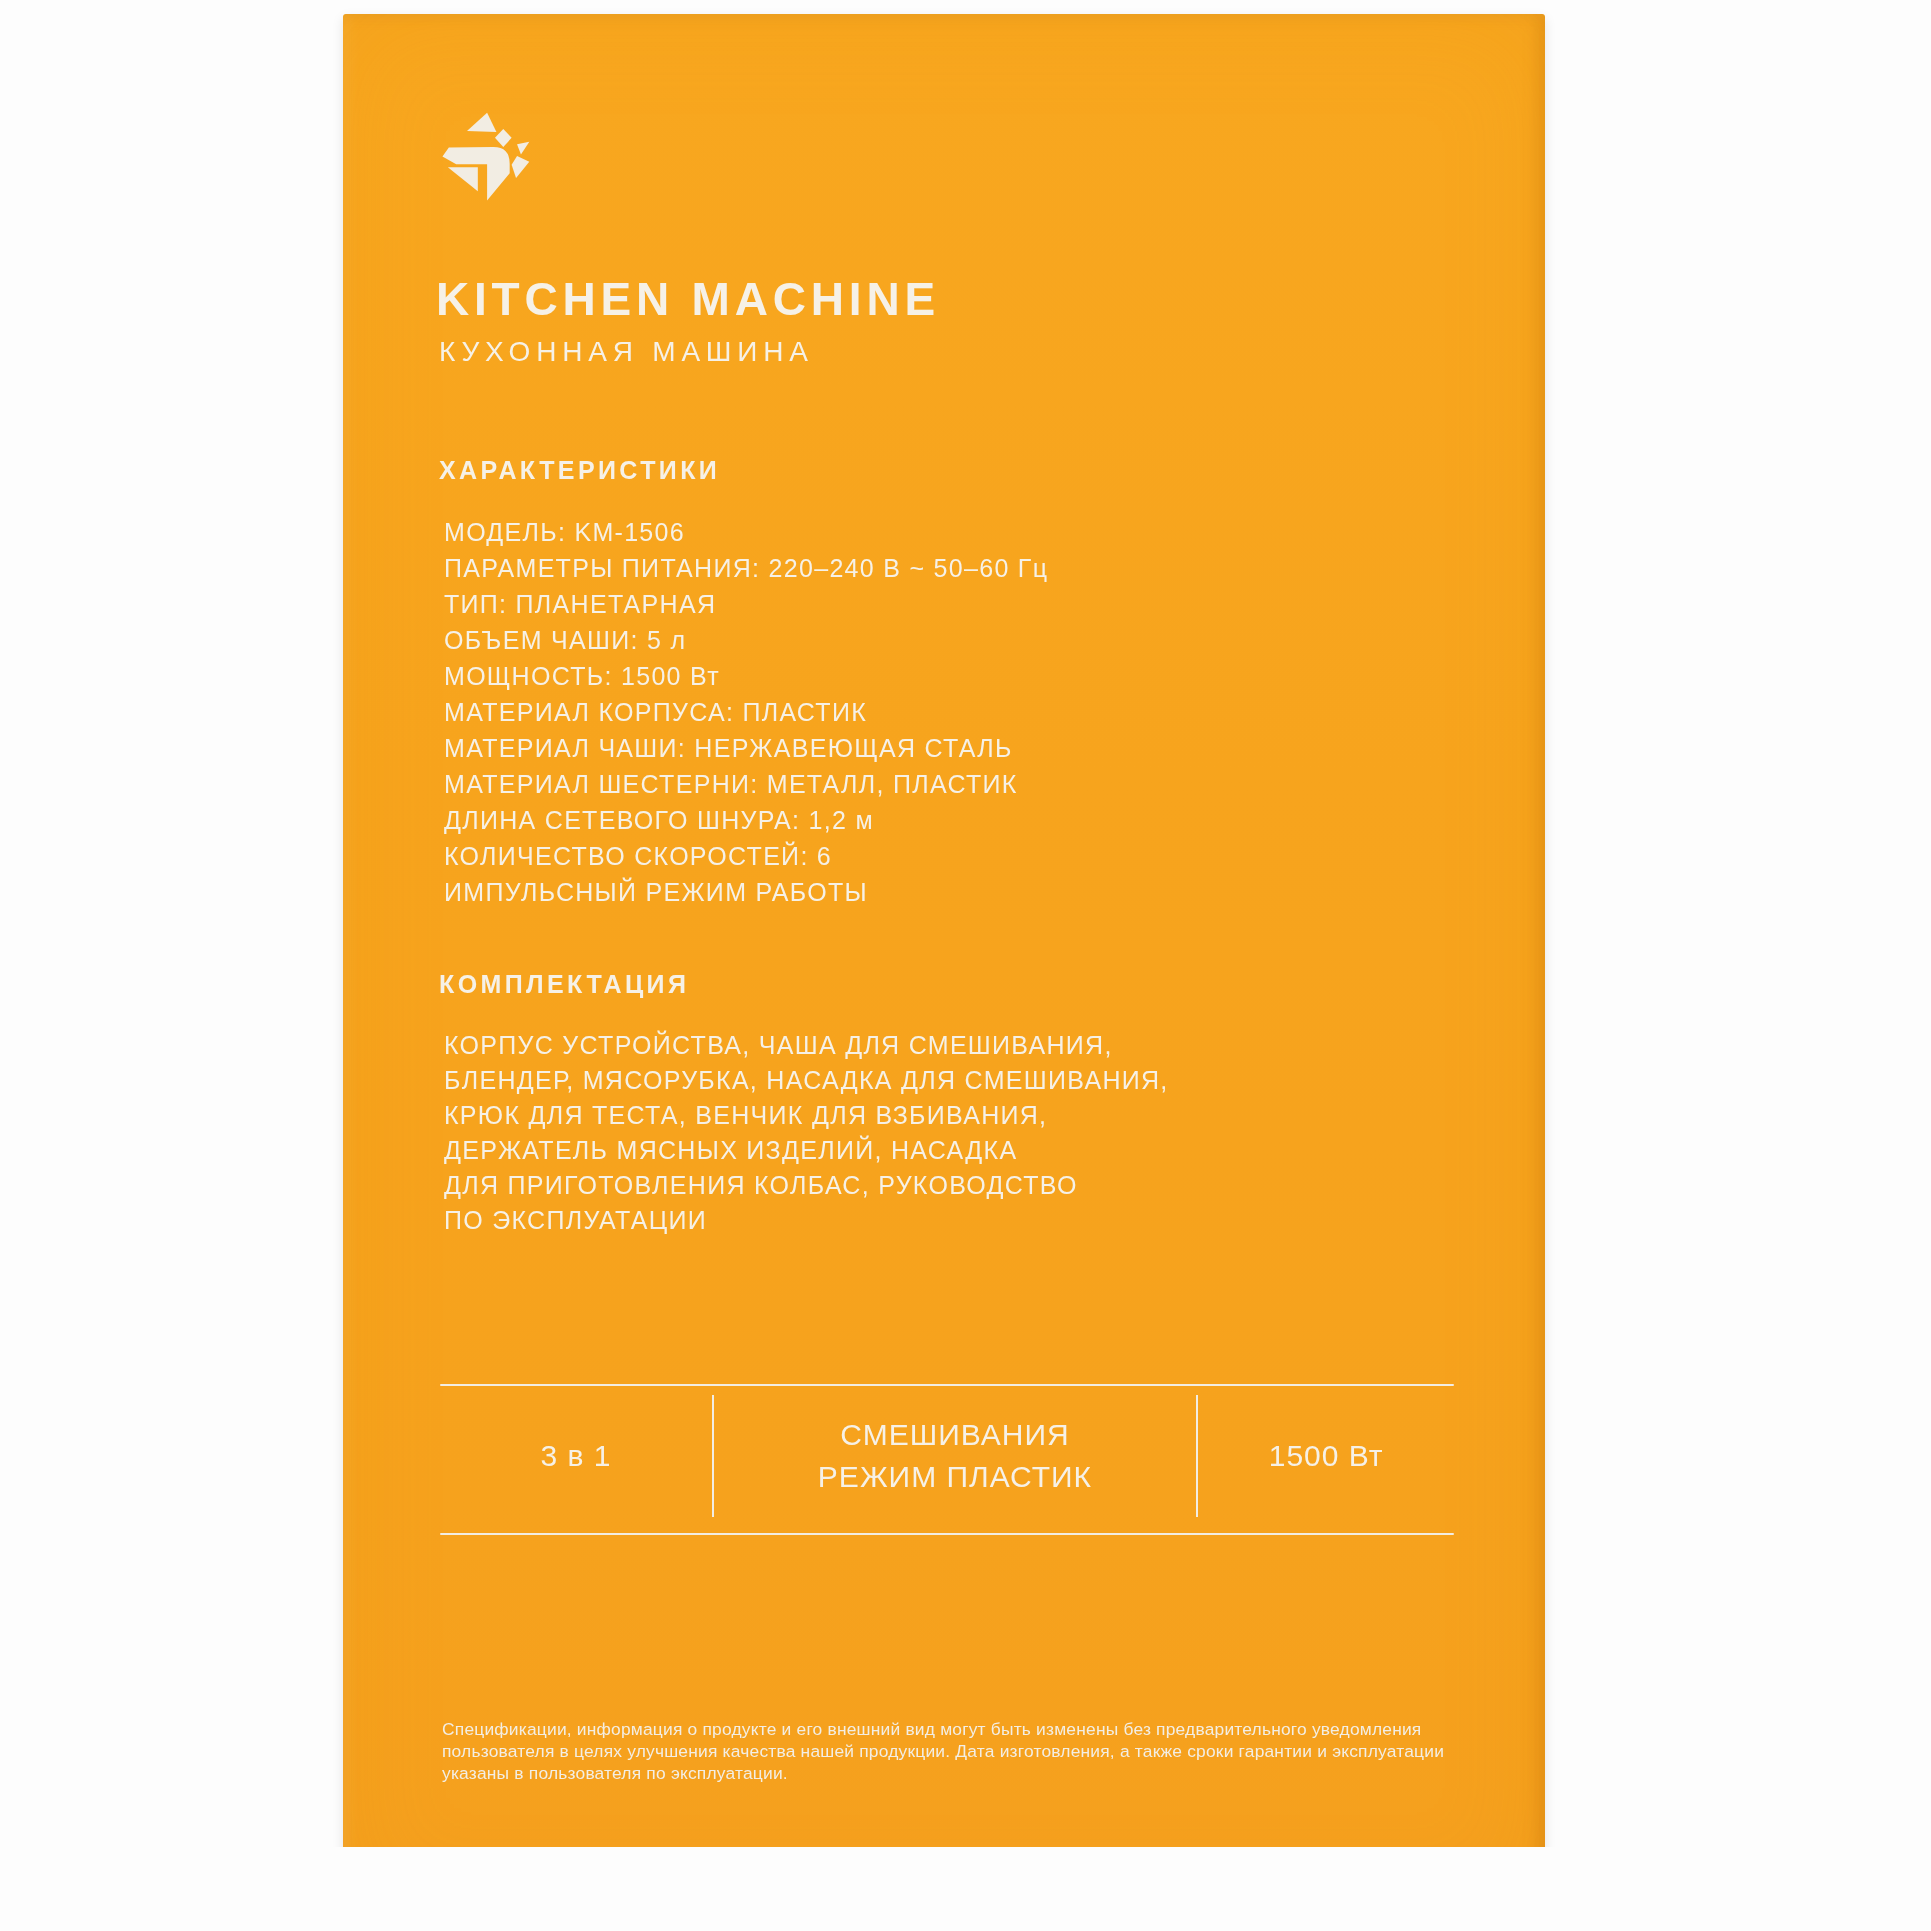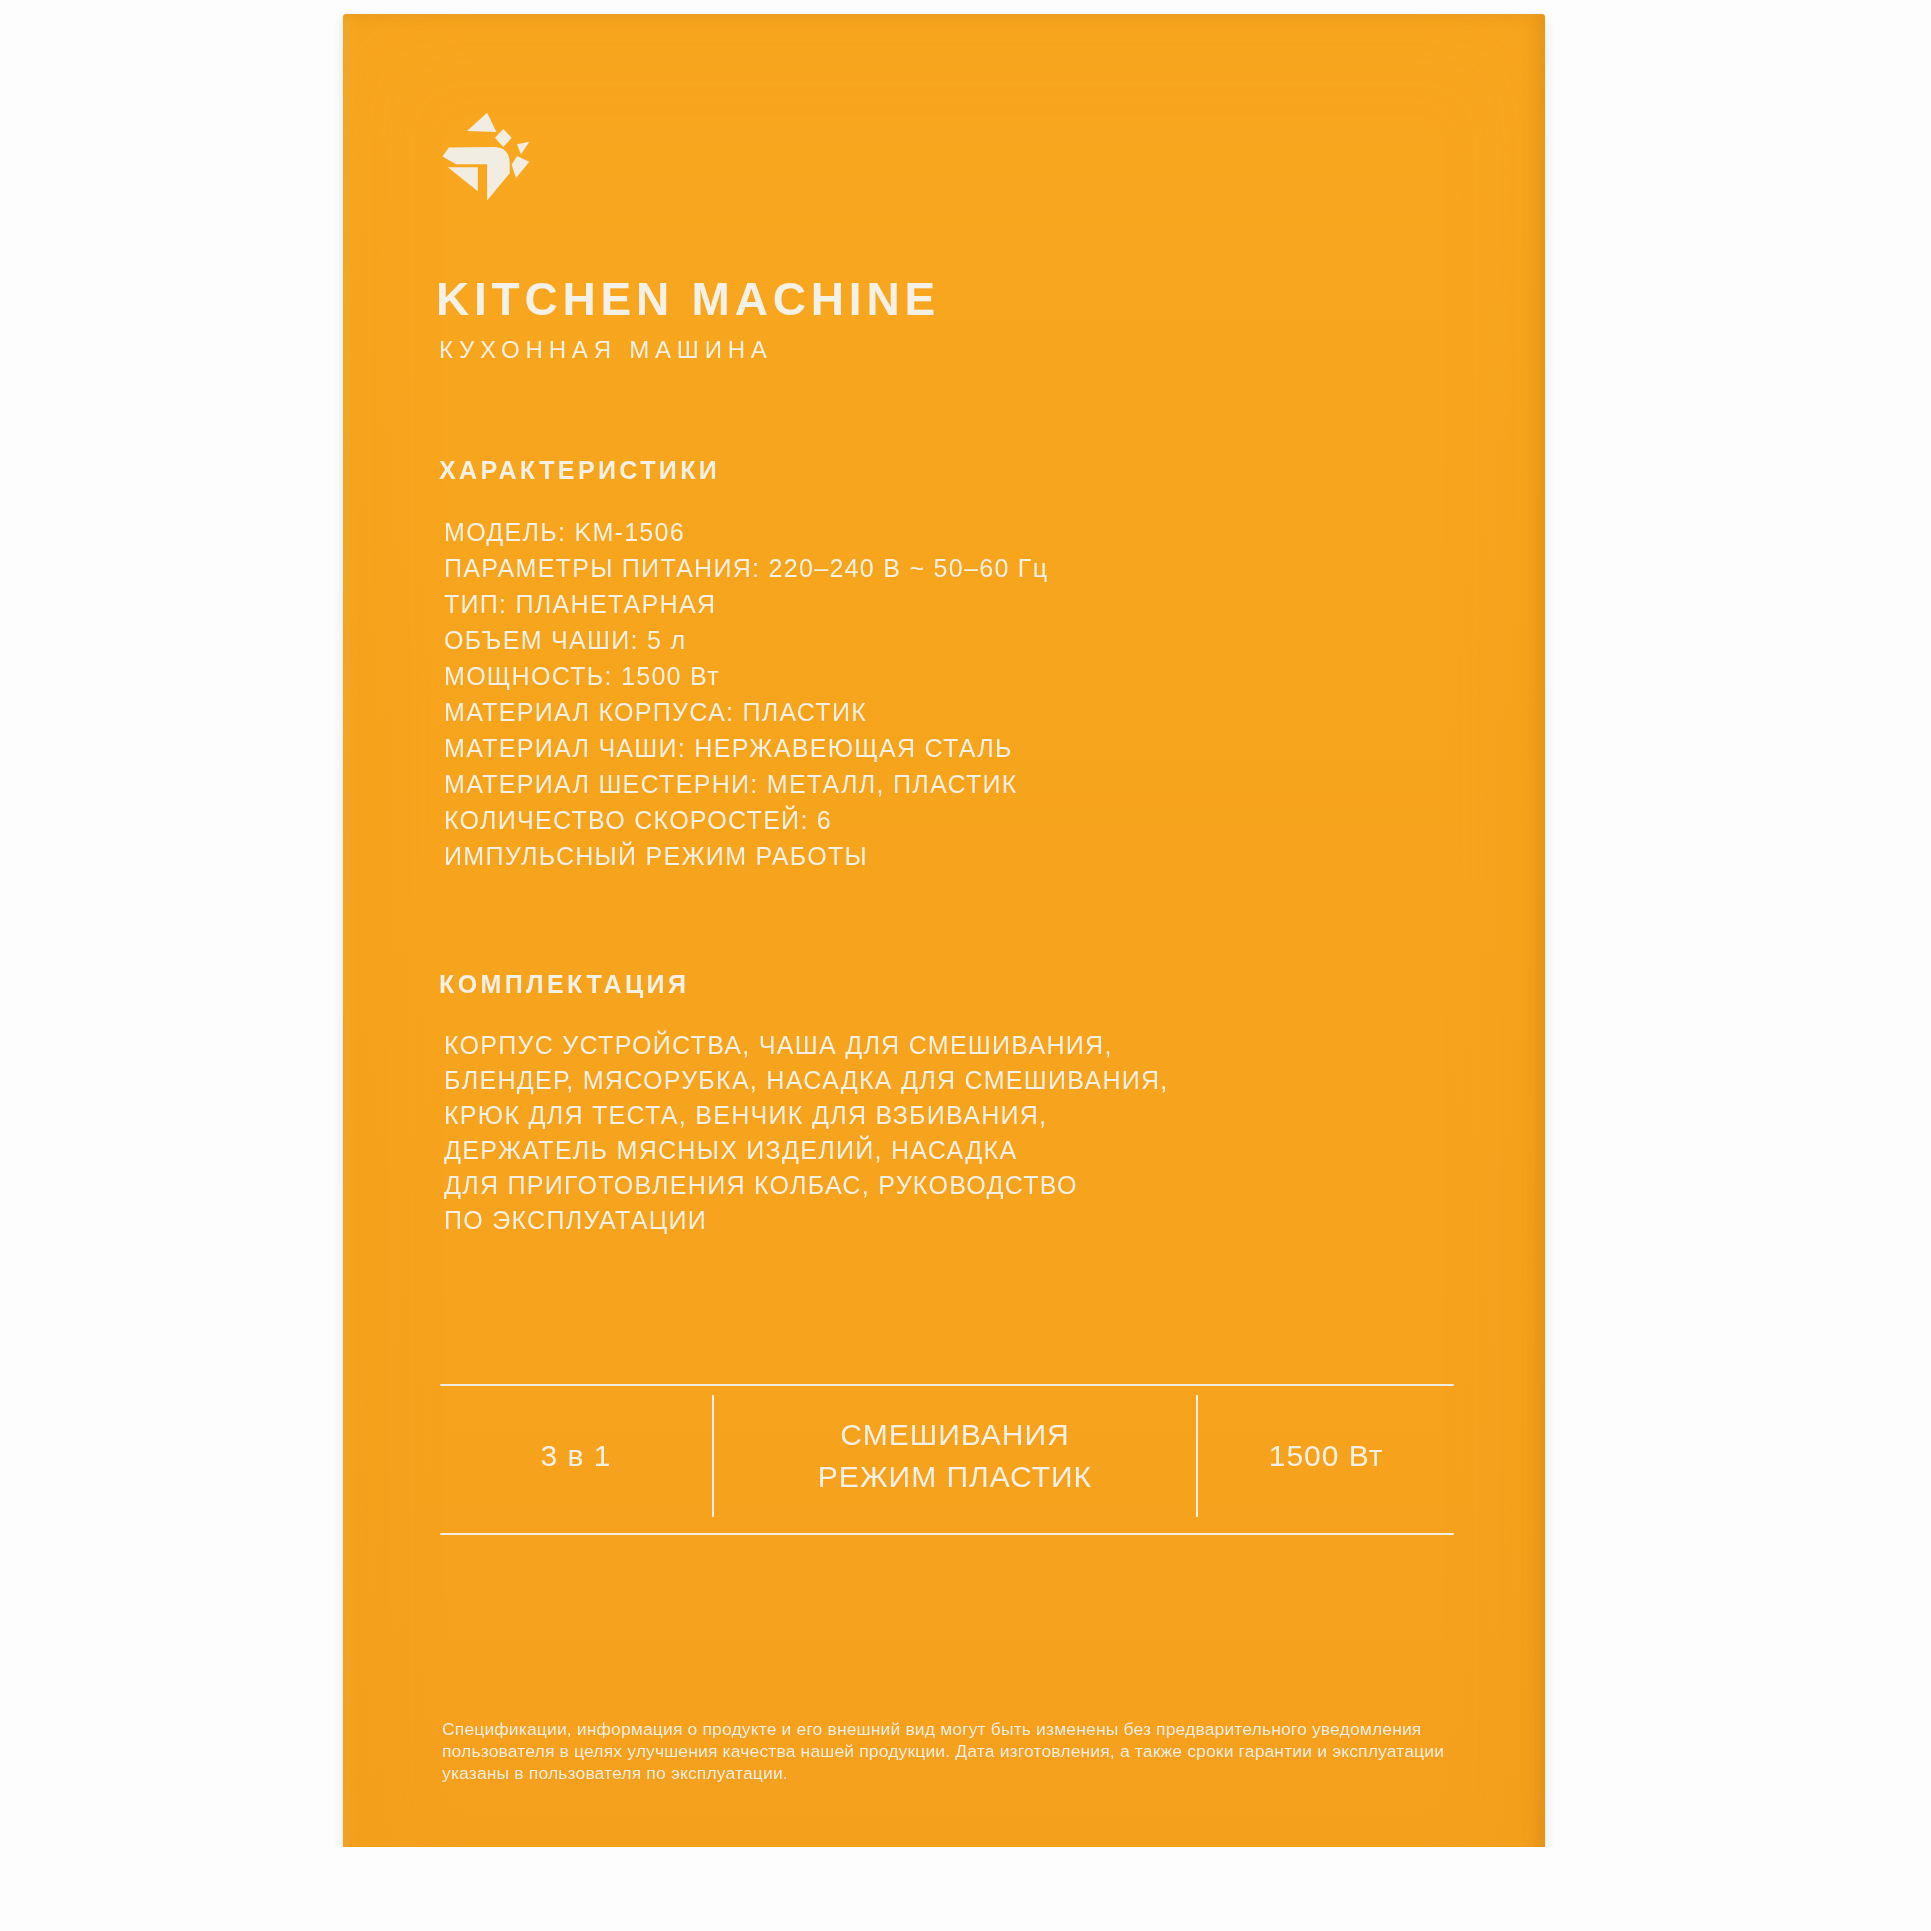--- a/index.html
+++ b/index.html
@@ -11,21 +11,21 @@
        border-bottom:2.9px solid rgba(96,58,6,0.35);
        box-shadow:inset 0 0 106px rgba(228,142,10,0.16),
                   inset -6.8px 0 15.4px rgba(170,95,0,0.25),
                   inset 5.8px 0 11.6px rgba(255,205,110,0.22),
                   0 4.8px 11.6px rgba(0,0,0,0.10);}
   .box *{color:#f6f1e7;}
   .logo{position:absolute;left:71px;top:68px;width:157px;height:143px;}
   .logo path,.logo polygon{fill:#f2ede3;}
   .title{position:absolute;left:93px;top:258px;font-size:46px;font-weight:700;
          letter-spacing:4.8px;white-space:nowrap;}
-  .subtitle{position:absolute;left:96px;top:322px;font-size:24px;font-weight:400;
+  .subtitle{position:absolute;left:96px;top:322px;font-size:28px;font-weight:400;
          letter-spacing:5.8px;white-space:nowrap;}
   .section-h{position:absolute;left:96px;font-size:25px;font-weight:700;
          letter-spacing:3.4px;white-space:nowrap;}
   .h-specs{top:442px;}
   .h-pack{top:956px;}
   .lines{position:absolute;left:97px;margin:4px;padding:0;list-style:none;}
   .lines li{font-size:25px;font-weight:400;letter-spacing:1.3px;white-space:nowrap;}
   .spec-lines{top:496px;}
   .spec-lines li{line-height:36px;}
   .pack-lines{top:1010px;}
@@ -64,20 +64,21 @@
     <div class="section-h h-specs">ХАРАКТЕРИСТИКИ</div>
     <ul class="lines spec-lines">
       <li>МОДЕЛЬ: KM-1506</li>
       <li>ПАРАМЕТРЫ ПИТАНИЯ: 220–240 В ~ 50–60 Гц</li>
       <li>ТИП: ПЛАНЕТАРНАЯ</li>
       <li>ОБЪЕМ ЧАШИ: 5 л</li>
       <li>МОЩНОСТЬ: 1500 Вт</li>
       <li>МАТЕРИАЛ КОРПУСА: ПЛАСТИК</li>
       <li>МАТЕРИАЛ ЧАШИ: НЕРЖАВЕЮЩАЯ СТАЛЬ</li>
       <li>МАТЕРИАЛ ШЕСТЕРНИ: МЕТАЛЛ, ПЛАСТИК</li>
+      <li>ДЛИНА СЕТЕВОГО ШНУРА: 1,2 м</li>
       <li>КОЛИЧЕСТВО СКОРОСТЕЙ: 6</li>
       <li>ИМПУЛЬСНЫЙ РЕЖИМ РАБОТЫ</li>
     </ul>
 
     <div class="section-h h-pack">КОМПЛЕКТАЦИЯ</div>
     <ul class="lines pack-lines">
       <li>КОРПУС УСТРОЙСТВА, ЧАША ДЛЯ СМЕШИВАНИЯ,</li>
       <li>БЛЕНДЕР, МЯСОРУБКА, НАСАДКА ДЛЯ СМЕШИВАНИЯ,</li>
       <li>КРЮК ДЛЯ ТЕСТА, ВЕНЧИК ДЛЯ ВЗБИВАНИЯ,</li>
       <li>ДЕРЖАТЕЛЬ МЯСНЫХ ИЗДЕЛИЙ, НАСАДКА</li>

